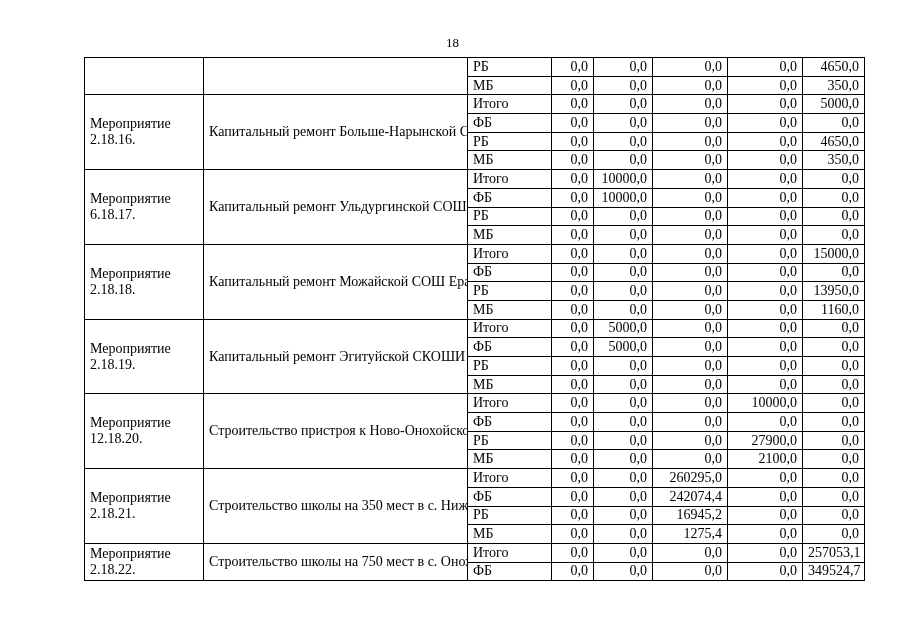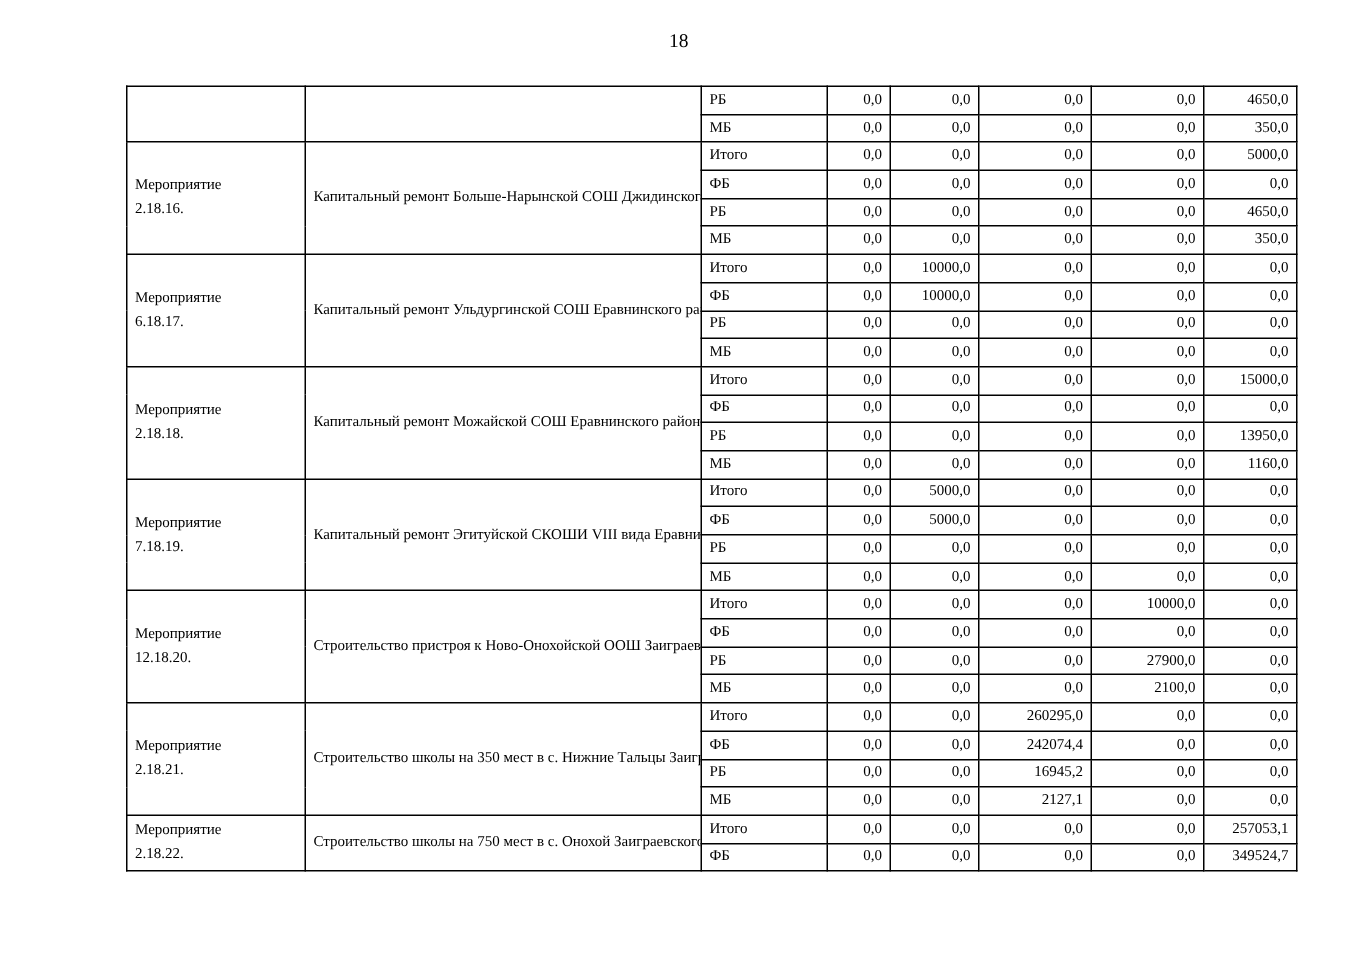--- a/index.html
+++ b/index.html
@@ -8,35 +8,35 @@
     background: #ffffff;
     width: 905px;
     height: 640px;
     font-family: "Liberation Serif", "DejaVu Serif", serif;
     color: #000000;
     position: relative;
     overflow: hidden;
   }
   .page-number {
     position: absolute;
-    top: 20px;
+    top: 36px;
     left: 0;
     width: 905px;
     text-align: center;
     font-size: 13px;
     line-height: 14px;
   }
   table.budget {
     position: absolute;
     left: 84px;
     top: 57px;
     width: 780px;
     border-collapse: collapse;
     table-layout: fixed;
-    font-size: 10px;
+    font-size: 14px;
   }
   table.budget td {
     border: 1px solid #000000;
     padding: 0 5px;
     height: 17.7px;
     line-height: 16px;
     overflow: hidden;
     vertical-align: middle;
     white-space: nowrap;
   }
@@ -192,21 +192,21 @@
         <td class="label-cell">МБ</td>
         <td class="num">0,0</td>
         <td class="num">0,0</td>
         <td class="num">0,0</td>
         <td class="num">0,0</td>
         <td class="num">1160,0</td>
       </tr>
       <tr>
         <td class="id-cell" rowspan="4">
           <div>Мероприятие</div>
-          <div>7.18.19.</div>
+          <div>2.18.19.</div>
         </td>
         <td class="name-cell" rowspan="4">Капитальный ремонт Эгитуйской СКОШИ VIII вида Еравнинского района</td>
         <td class="label-cell">Итого</td>
         <td class="num">0,0</td>
         <td class="num">5000,0</td>
         <td class="num">0,0</td>
         <td class="num">0,0</td>
         <td class="num">0,0</td>
       </tr>
       <tr>
@@ -296,21 +296,21 @@
         <td class="num">0,0</td>
         <td class="num">0,0</td>
         <td class="num">16945,2</td>
         <td class="num">0,0</td>
         <td class="num">0,0</td>
       </tr>
       <tr>
         <td class="label-cell">МБ</td>
         <td class="num">0,0</td>
         <td class="num">0,0</td>
-        <td class="num">2127,1</td>
+        <td class="num">1275,4</td>
         <td class="num">0,0</td>
         <td class="num">0,0</td>
       </tr>
       <tr>
         <td class="id-cell" rowspan="2">
           <div>Мероприятие</div>
           <div>2.18.22.</div>
         </td>
         <td class="name-cell" rowspan="2">Строительство школы на 750 мест в с. Онохой Заиграевского района</td>
         <td class="label-cell">Итого</td>

